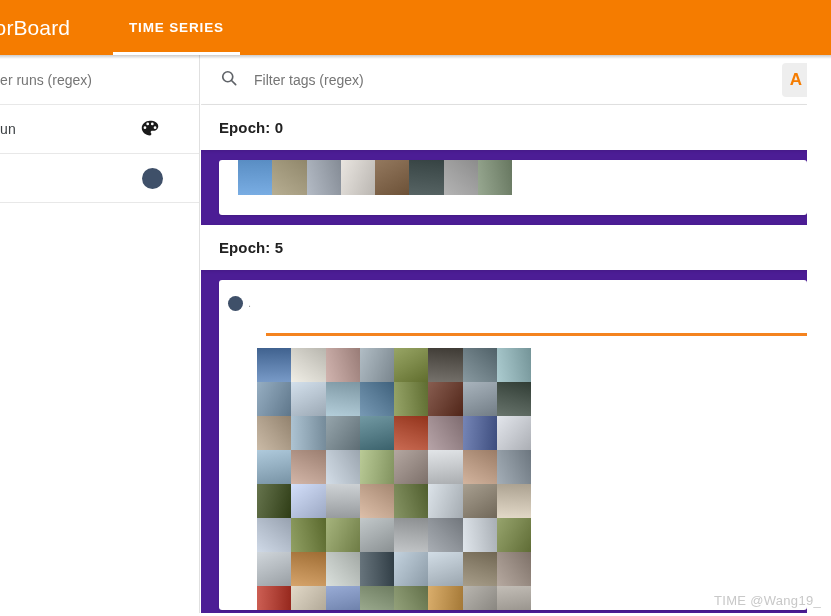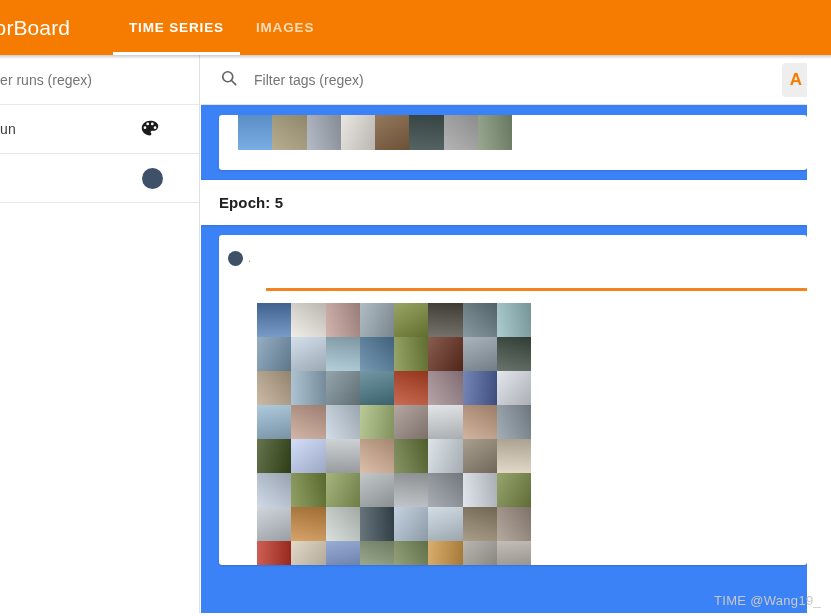--- a/index.html
+++ b/index.html
@@ -85,21 +85,21 @@
   }
   .run-swatch {
     width: 21px; height: 21px; border-radius: 50%;
     background: #3f5069;
   }
 
   
   .main {
     position: absolute; left: 201px; top: 55px;
     width: 606px; height: 561px;
-    background: #3b82f6;
+    background: #4c1d95;
     overflow: hidden;
   }
   .tagfilter {
     position: relative;
     height: 50px; background: #ffffff;
     border-bottom: 1px solid #e3e3e3;
     display: flex; align-items: center;
     padding-left: 18px;
   }
   .search-icon { width: 20px; height: 20px; flex: 0 0 auto; }
@@ -185,23 +185,20 @@
 </head>
 <body>
 
 <div id="app">
 
   <div class="appbar">
     <div class="brand">sorBoard</div>
     <div class="tabs">
       <div class="tab active">
         <span>TIME SERIES</span>
-      </div>
-      <div class="tab">
-        <span>IMAGES</span>
       </div>
     </div>
   </div>
   <div class="appbar-shadow"></div>
 
   <div class="sidebar">
 
     <div class="runs-filter">
       <span class="ph">ilter runs (regex)</span>
     </div>
@@ -229,20 +226,23 @@
           <path fill="none" stroke="#5f6368" stroke-width="2" d="M10.5 4.5a6 6 0 1 1 0 12 6 6 0 0 1 0-12z"></path>
           <line x1="15" y1="15" x2="20" y2="20" stroke="#5f6368" stroke-width="2" stroke-linecap="round"></line>
         </svg>
       </span>
       <span class="ph">Filter tags (regex)</span>
       <div class="corner-btn">
         <span class="glyph">A</span>
       </div>
     </div>
 
+    <div class="epoch-header">
+      <span>Epoch: 0</span>
+    </div>
     <div class="epoch-body">
       <div class="img-card card0">
         <div class="strip" id="strip0">
             <div class="cell" style="background: linear-gradient(0deg, rgb(121, 173, 227) 0%, rgb(95, 147, 201) 48%, rgb(65, 117, 171) 100%);"></div>
             <div class="cell" style="background: linear-gradient(37deg, rgb(183, 174, 146) 0%, rgb(157, 148, 120) 48%, rgb(127, 118, 90) 100%);"></div>
             <div class="cell" style="background: linear-gradient(74deg, rgb(180, 187, 197) 0%, rgb(154, 161, 171) 48%, rgb(124, 131, 141) 100%);"></div>
             <div class="cell" style="background: linear-gradient(111deg, rgb(242, 238, 233) 0%, rgb(216, 212, 207) 48%, rgb(186, 182, 177) 100%);"></div>
             <div class="cell" style="background: linear-gradient(148deg, rgb(164, 137, 111) 0%, rgb(138, 111, 85) 48%, rgb(108, 81, 55) 100%);"></div>
             <div class="cell" style="background: linear-gradient(5deg, rgb(87, 100, 100) 0%, rgb(61, 74, 74) 48%, rgb(31, 44, 44) 100%);"></div>
             <div class="cell" style="background: linear-gradient(42deg, rgb(180, 180, 180) 0%, rgb(154, 154, 154) 48%, rgb(124, 124, 124) 100%);"></div>

